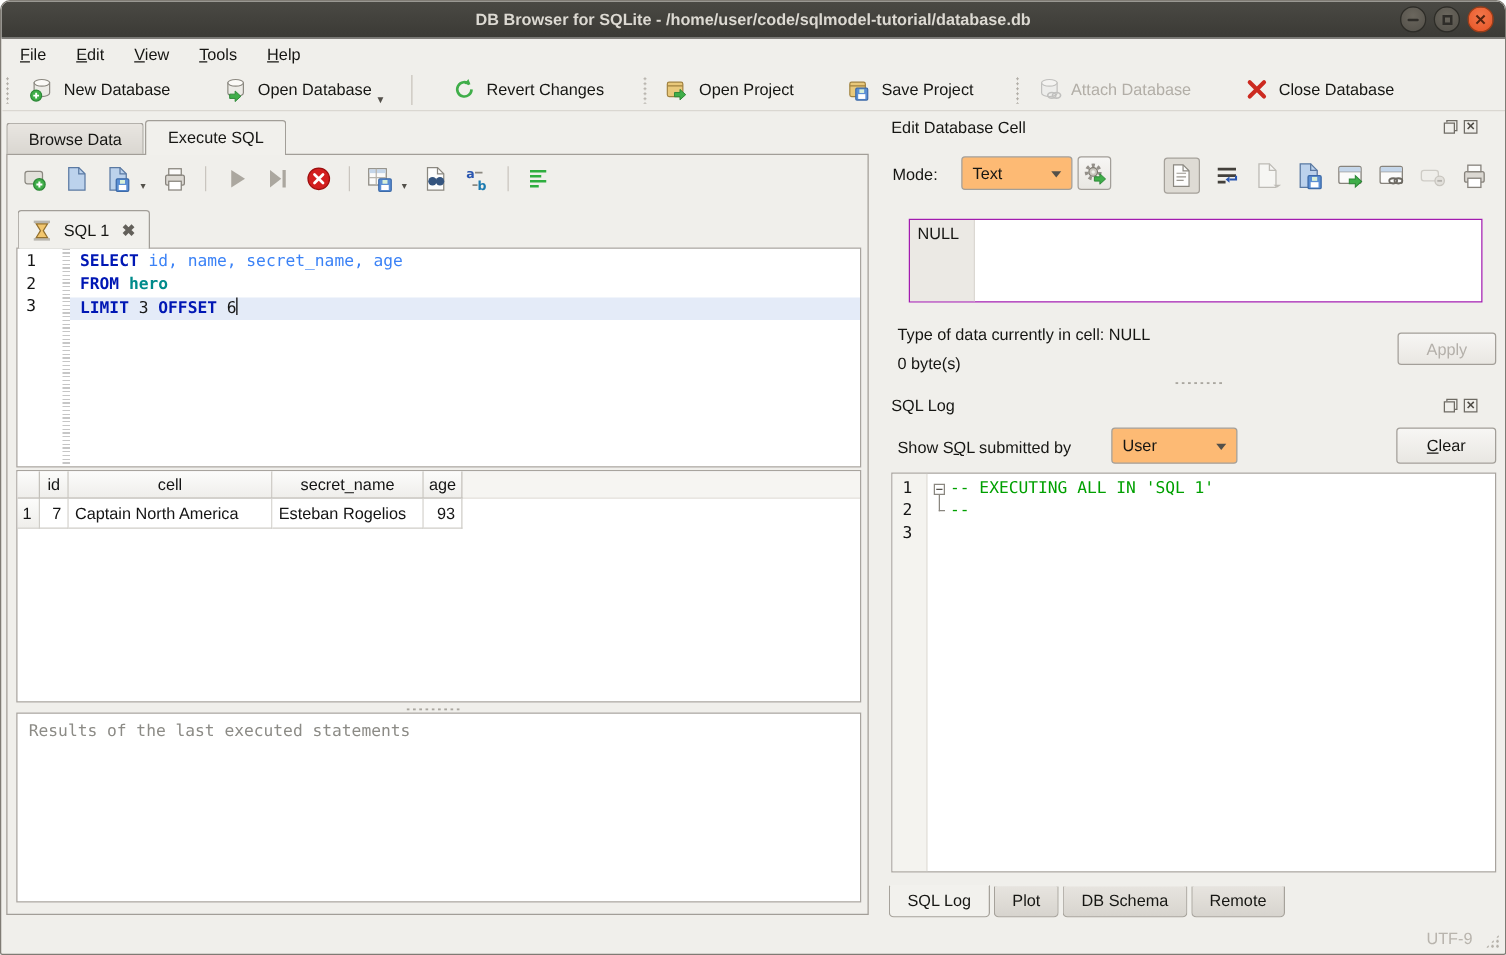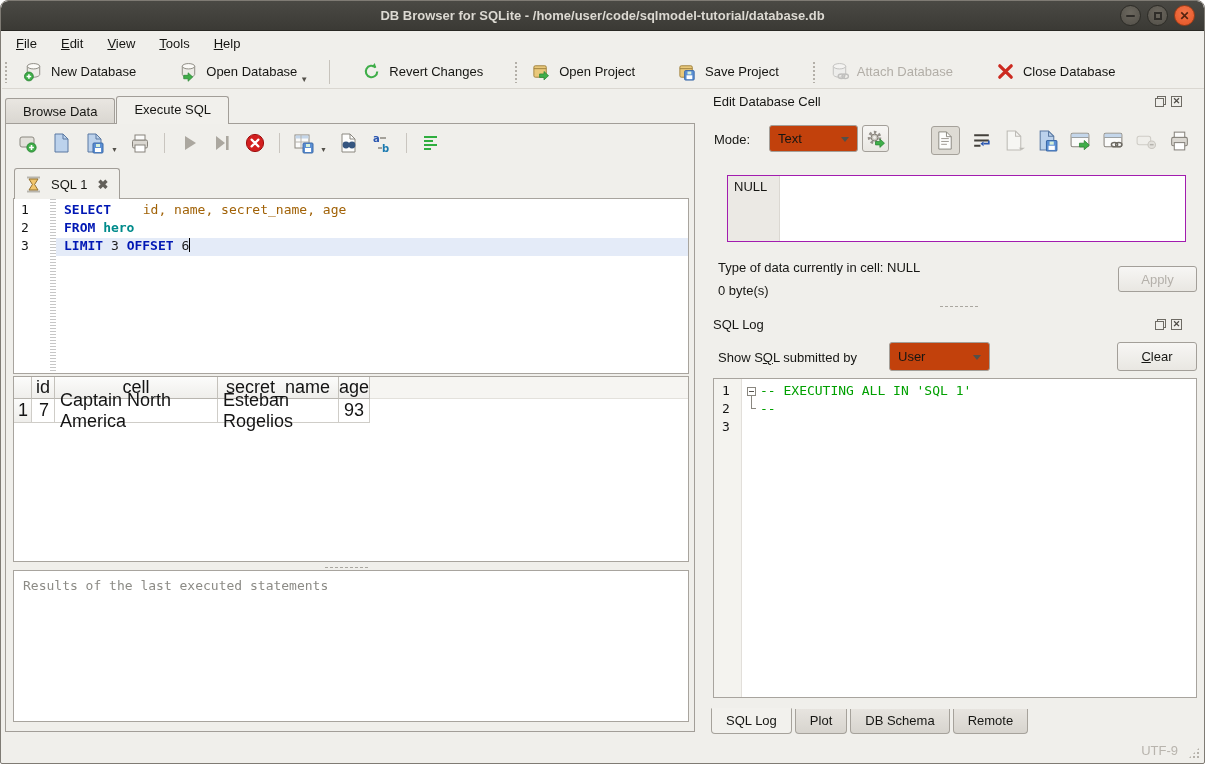--- a/index.html
+++ b/index.html
@@ -64,27 +64,27 @@
                 border:1px solid #a8a49e; overflow:hidden; }
   .ed-hatch { position:absolute; left:36px; top:0; bottom:0; width:6px;
               background:repeating-linear-gradient(#c6c6c6 0 1px, #ffffff 1px 3px); }
   .ed-line { display:flex; height:18px; font-family:"DejaVu Sans Mono", monospace; font-size:13px; position:relative; }
   .ed-lines { position:absolute; left:0; top:3px; right:0; }
   .ed-num { width:30px; padding-left:7px; color:#141414; flex:none; }
   .ed-gap { width:12px; flex:none; }
   .ed-code { flex:1; white-space:pre; padding-left:8px; color:#1a1a1a; }
   .ed-code.curline { background:#e4ebf8; }
   .tk-kw  { color:#0017b4; font-weight:bold; }
-  .tk-id  { color:#a16207;margin-left:24px; }
+  .tk-id  { color:#3b82f6; }
   .tk-tbl { color:#008b8b; font-weight:bold; }
   .tk-num { color:#1a1a1a; }
   .caret { display:inline-block; width:1px; height:14px; background:#000; vertical-align:-2px; }
 
   .results-table { position:absolute; left:7px; top:252px; width:676px; height:186px; background:#fff;
-                   border:1px solid #a8a49e; overflow:hidden; font-size:18px; color:#141414; }
+                   border:1px solid #a8a49e; overflow:hidden; font-size:13px; color:#141414; }
   .rt-headband { position:absolute; left:0; top:0; right:0; height:22px; background:#f6f5f2; border-bottom:1px solid #e3e1dc; }
   .rt-grid { position:relative; display:grid; grid-template-columns:18px 23px 163px 121px 31px; }
   .rt-cell { border-right:1px solid #cfcdc8; border-bottom:1px solid #cfcdc8; display:flex; align-items:center; }
   .rt-h { height:22px; background:linear-gradient(#fcfcfb,#efeeeb); justify-content:center; border-right:1px solid #c4c1bb; border-bottom:1px solid #b9b6b0; }
   .rt-d { height:24px; background:#fff; padding:0 5px; }
   .rt-rowhead { background:linear-gradient(#fcfcfb,#efeeeb); justify-content:flex-start; padding:0 4px; }
   .rt-right { justify-content:flex-end; }
 
   .hsplit { position:absolute; left:318px; top:442px; width:44px; height:3px;
             background-image:radial-gradient(#aaa7a0 1px, transparent 1.1px); background-size:5px 3px; }
@@ -96,21 +96,21 @@
   
   .dock-title { position:absolute; font-size:13px; color:#161613; }
   .dock-btns { position:absolute; display:flex; gap:5px; }
   .dock-float { width:11px; height:11px; position:relative; }
   .dock-float::before { content:""; position:absolute; right:0; top:0; width:7px; height:7px; border:1px solid #6e6b64; background:#f0efeb; }
   .dock-float::after { content:""; position:absolute; left:0; bottom:0; width:7px; height:7px; border:1px solid #6e6b64; background:#f0efeb; }
   .dock-close { width:11px; height:11px; border:1px solid #6e6b64; color:#4e4b45; font-size:9px; font-weight:bold;
                 display:flex; align-items:center; justify-content:center; line-height:1; }
 
   .lbl { position:absolute; font-size:13px; color:#161613; }
-  .combo { position:absolute; background:#c2410c; border:1px solid #a39f99; border-radius:3px; font-size:13px;
+  .combo { position:absolute; background:#fdba74; border:1px solid #a39f99; border-radius:3px; font-size:13px;
            color:#161613; display:flex; align-items:center; padding-left:8px; }
   .combo .arr { position:absolute; right:8px; top:50%; margin-top:-2px; width:0; height:0;
                 border-left:4px solid transparent; border-right:4px solid transparent; border-top:5px solid #53504a; }
   .btn { position:absolute; background:linear-gradient(#f7f6f4,#e9e7e2); border:1px solid #a39f99; border-radius:3px;
          font-size:13px; color:#161613; display:flex; align-items:center; justify-content:center; }
   .btn.disabled { color:#b4b0aa; }
   .tool-sq { width:27px; height:27px; display:flex; align-items:center; justify-content:center; }
   .cell-icons { position:absolute; left:930px; top:125px; display:flex; gap:10px; align-items:center; }
   .cell-icons .icn { width:23px; height:23px; }
   .ico-pressed { background:#dedbd4; border:1px solid #a5a19a; border-radius:3px; padding:3px; }

